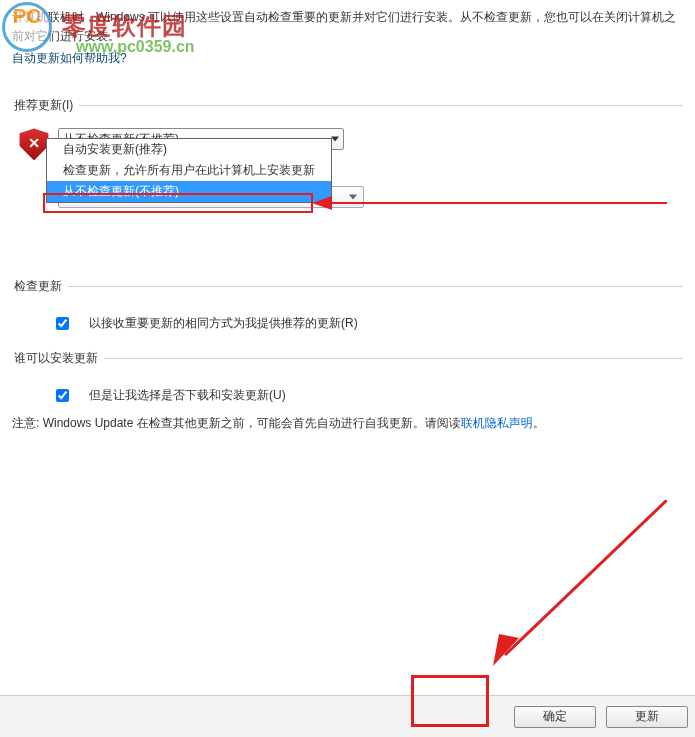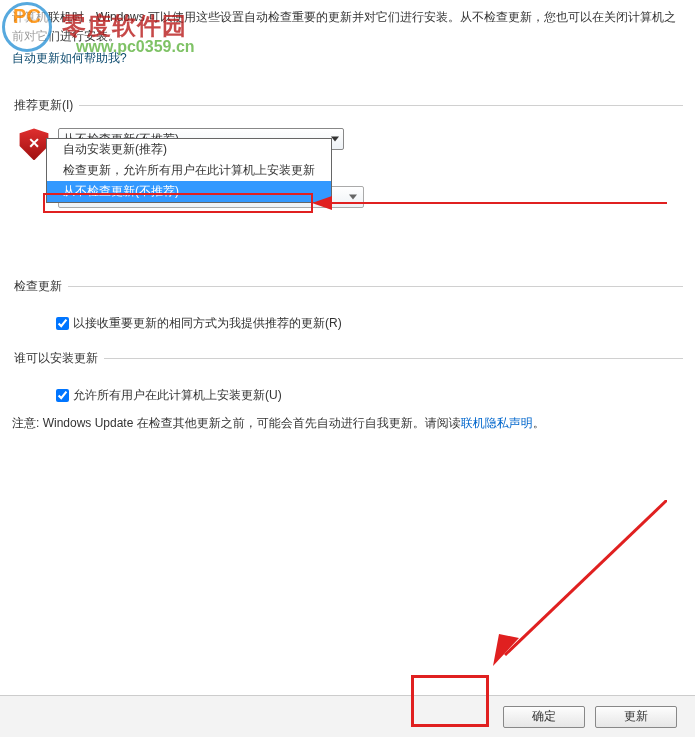--- a/index.html
+++ b/index.html
@@ -114,21 +114,21 @@
     background: linear-gradient(#fff, #eef2f6);
     position: relative;
   }
   .secondary-combo .arrow {
     position: absolute; right: 6px; top: 50%; transform: translateY(-50%);
     width: 0; height: 0;
     border-left: 4px solid transparent;
     border-right: 4px solid transparent;
     border-top: 5px solid #666;
   }
-  .check-row { margin: 6px 0 0 44px; display: flex; align-items: center; gap: 4px; }
+  .check-row { margin: 6px 0 0 44px; display: flex; align-items: center; gap: 20px; }
   .check-row input { margin: 0; }
   .note-row { margin-top: 6px; line-height: 1.6; }
   .note-row .link { color: #0066cc; text-decoration: none; }
   .red-box-1 {
     position: absolute;
     left: 43px; top: 193px;
     width: 270px; height: 20px;
     border: 2px solid #e02020;
     z-index: 6;
   }
@@ -140,21 +140,21 @@
   }
   .footer {
     position: absolute;
     left: 0; right: 0; bottom: 0;
     height: 42px;
     border-top: 1px solid #ccc;
     background: #f3f3f3;
     display: flex;
     align-items: center;
     justify-content: flex-end;
-    padding-right: 18px;
+    padding-right: 7px;
     gap: 10px;
   }
   .btn {
     width: 82px; height: 22px;
     border: 1px solid #888;
     background: linear-gradient(#fdfdfd, #e6e6e6);
     font-size: 12px;
     display: flex; align-items: center; justify-content: center;
     border-radius: 2px;
     cursor: pointer;
@@ -211,21 +211,21 @@
     <div class="check-row">
       <input type="checkbox" checked="" style="">
       <span>以接收重要更新的相同方式为我提供推荐的更新(R)</span>
     </div>
   </fieldset>
 
   <fieldset class="section">
     <legend>谁可以安装更新</legend>
     <div class="check-row">
       <input type="checkbox" checked="" style="">
-      <span>允许所有用户在此计算机上安装更新(U)</span>
+      <span>但是让我选择是否下载和安装更新(U)</span>
     </div>
   </fieldset>
 
   <div class="note-row">
     <span>注意: Windows Update 在检查其他更新之前，可能会首先自动进行自我更新。请阅读</span><a href="#" class="link">联机隐私声明</a><span>。</span>
   </div>
 </div>
 
 <div class="red-box-1"></div>
 <svg class="red-arrow-1" viewBox="0 0 355 14" preserveAspectRatio="none">

